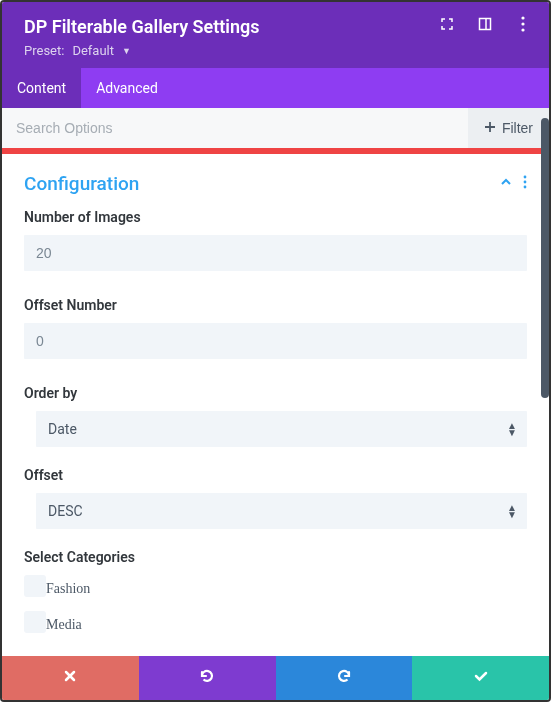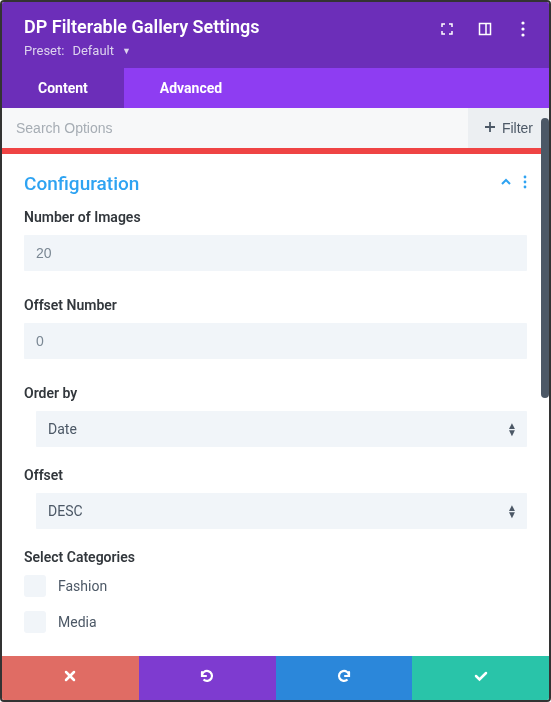--- a/index.html
+++ b/index.html
@@ -13,21 +13,21 @@
     border: 2px solid #333;
     border-radius: 4px;
   }
   .header {
     background: #6c2eb9;
     color: #fff;
     padding: 14px 18px 10px 22px;
   }
   .header-top {
     display: flex;
-    align-items: flex-end;
+    align-items: flex-start;
     justify-content: space-between;
   }
   .title {
     font-size: 18px;
     font-weight: 600;
   }
   .header-icons {
     display: flex;
     gap: 22px;
     align-items: center;
@@ -41,24 +41,24 @@
     font-size: 13px;
     color: #ddd4ee;
     margin-top: 6px;
     display: flex; align-items: center; gap: 8px;
   }
   .tabs {
     background: #8e3df2;
     display: flex;
   }
   .tab {
-    padding: 12px 36px;
+    padding: 12px 15px;
     color: #fff;
     font-size: 14px;
-    font-weight: 700;
+    font-weight: 400;
     cursor: pointer;
   }
   .tab.active {
     background: #6c2eb9;
   }
   .searchbar {
     display: flex;
     align-items: stretch;
     border-bottom: 6px solid #ef4444;
     background: #f7f8f9;
@@ -132,23 +132,24 @@
   .select-arrows {
     position: absolute;
     right: 10px; top: 50%;
     transform: translateY(-50%);
     pointer-events: none;
     color: #4c5866;
     font-size: 10px;
     display: flex; flex-direction: column; line-height: 7px;
   }
   .check-item {
-    display: flex; align-items: center; gap: 12px;
+    display: flex; align-items: flex-end; 
     margin-bottom: 14px;
     margin-top: 4px;
+    font-family: Liberation Serif, serif;
   }
   .checkbox {
     width: 22px; height: 22px;
     background: #f1f5f9;
     border-radius: 3px;
     cursor: pointer;
   }
   .check-label {
     font-size: 14px;
     color: #4c5866;

